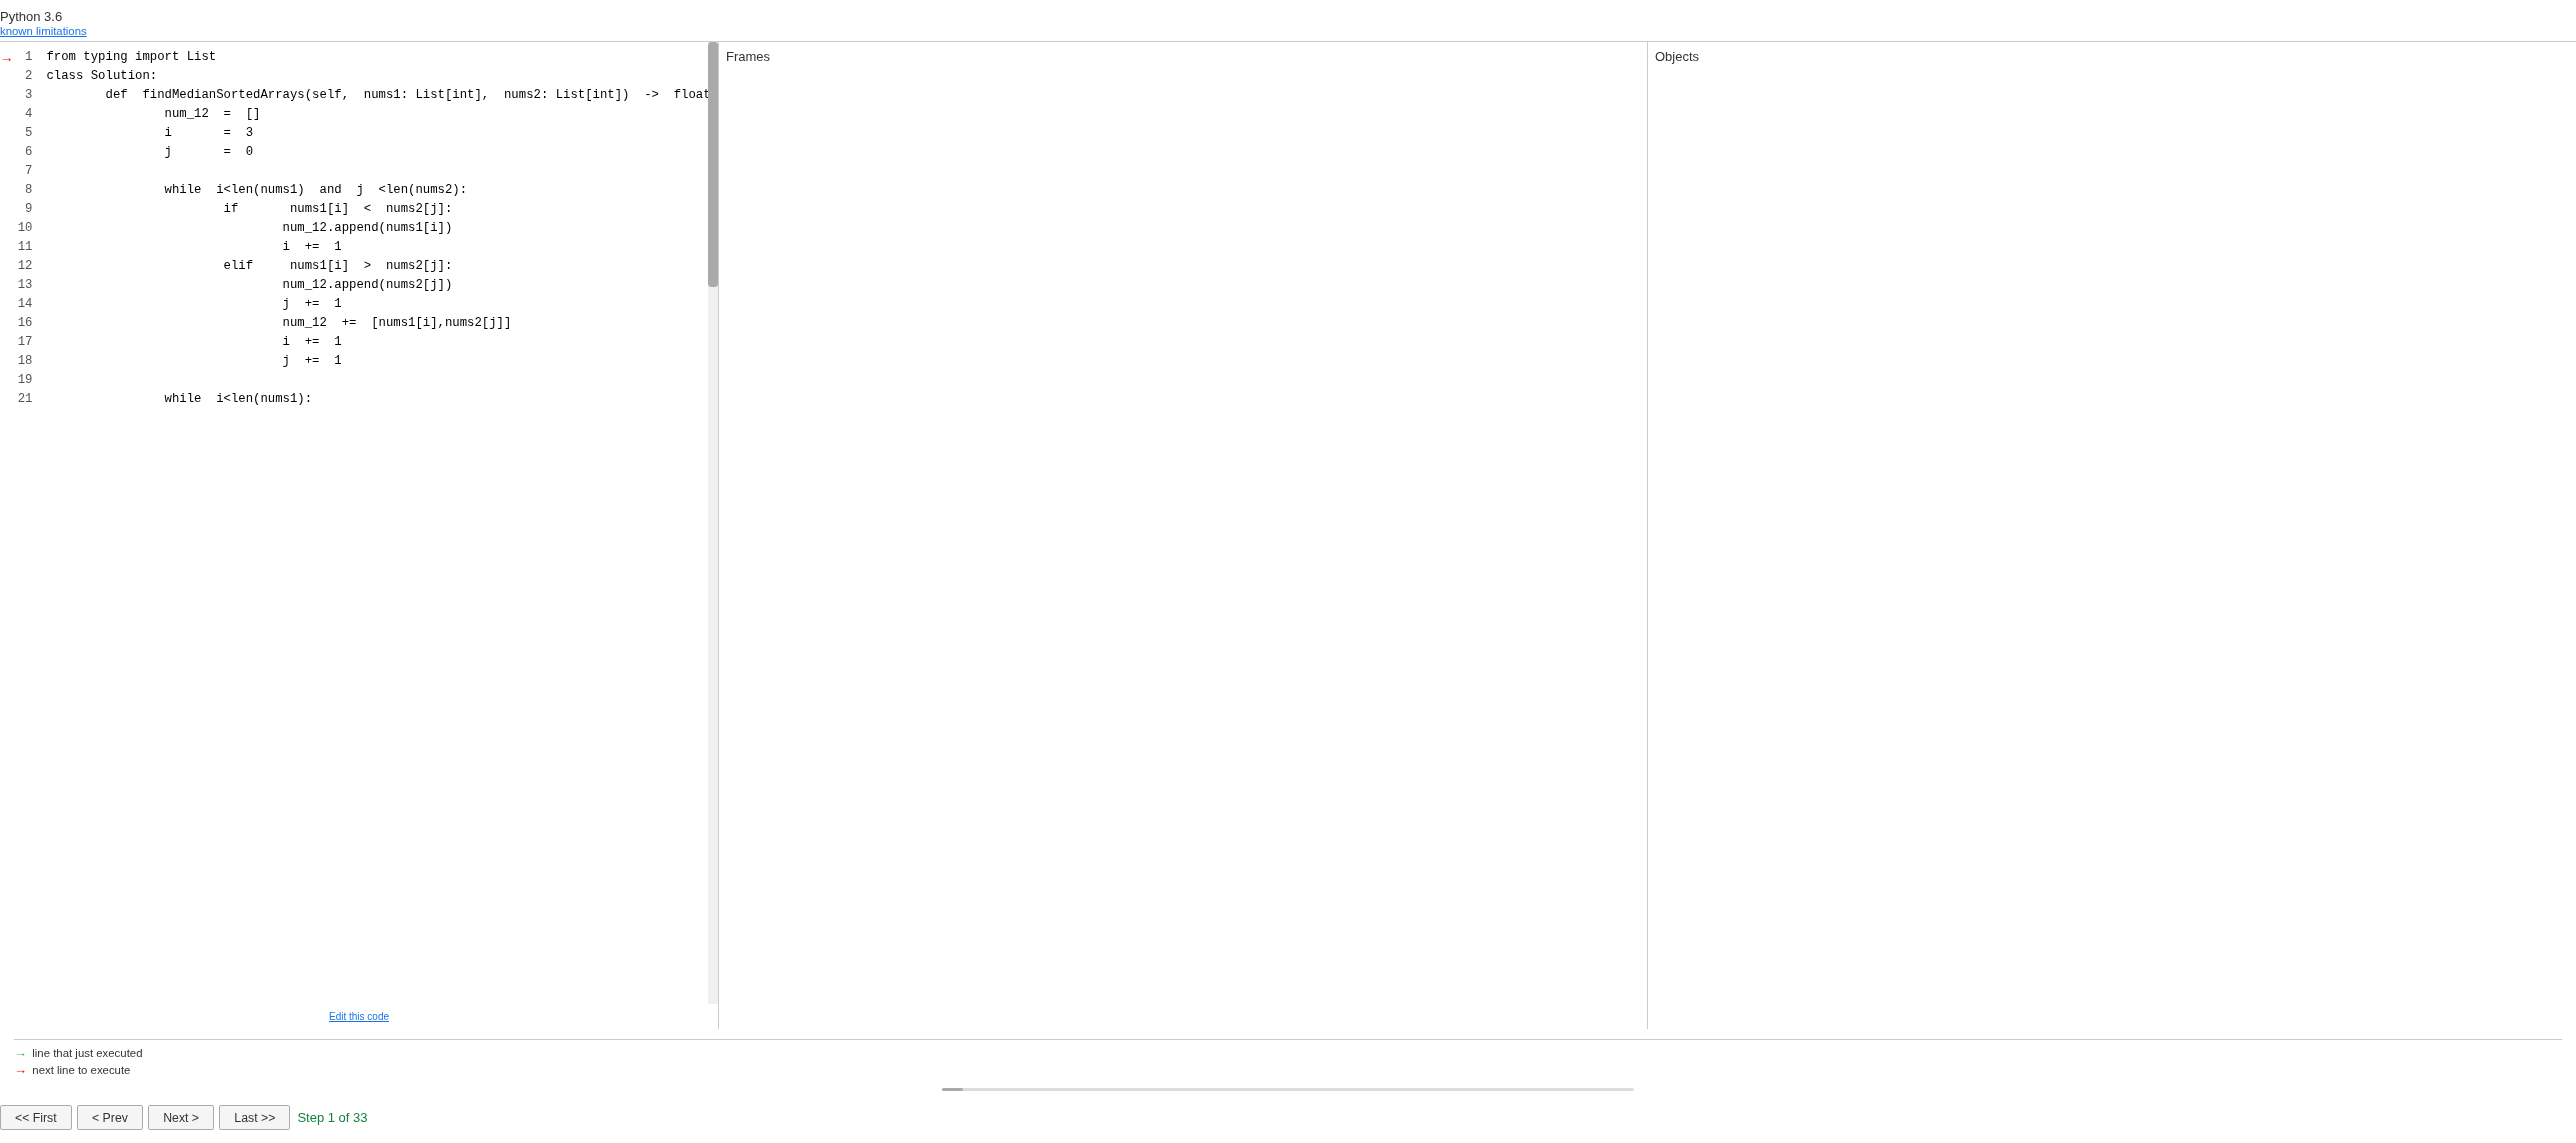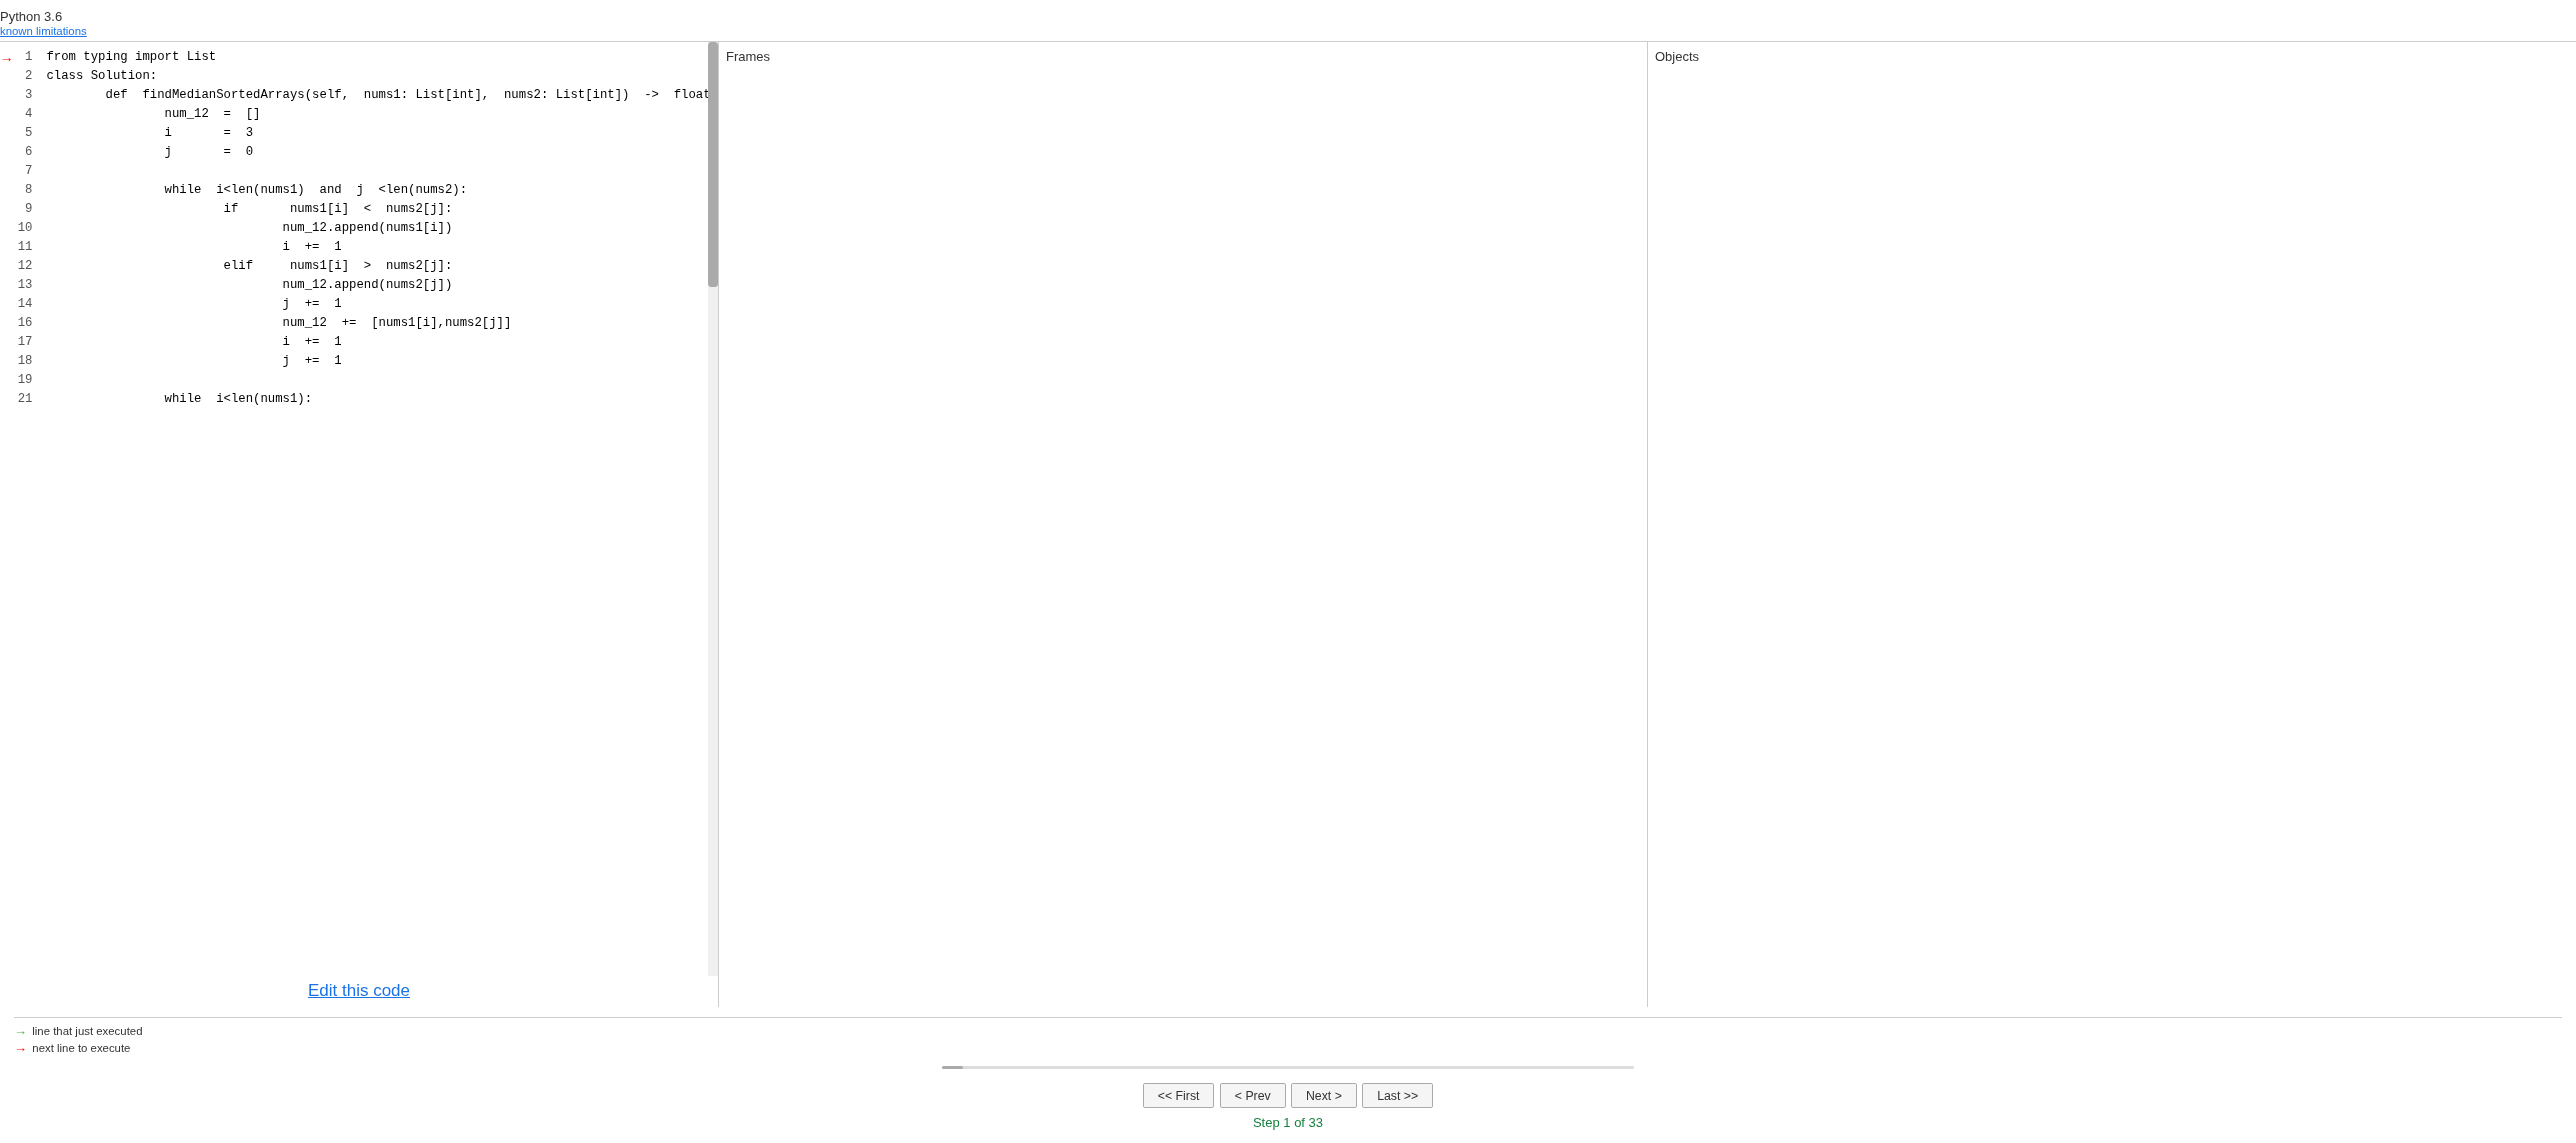--- a/index.html
+++ b/index.html
@@ -118,21 +118,21 @@
 
     
     .edit-link-container {
       text-align: center;
       padding: 5.3px 0;
     }
     .edit-link {
       color: #1a73e8;
       text-decoration: underline;
       cursor: pointer;
-      font-size: 17px;
+      font-size: 10px;
     }
 
     
     .right-panels {
       display: flex;
       flex: 1;
     }
 
     .frames-panel {
       flex: 1;
@@ -174,21 +174,21 @@
     }
 
     .legend-arrow-red {
       color: red;
       font-size: 13px;
     }
 
     
     .footer {
       display: flex;
-      flex-direction: column;
+      flex-direction: row;
       align-items: center;
       padding: 10.5px 0 14px 0;
       gap: 7px;
     }
 
     .slider-track {
       width: 692px;
       height: 3.5px;
       background: #ddd;
       border-radius: 1.8px;

